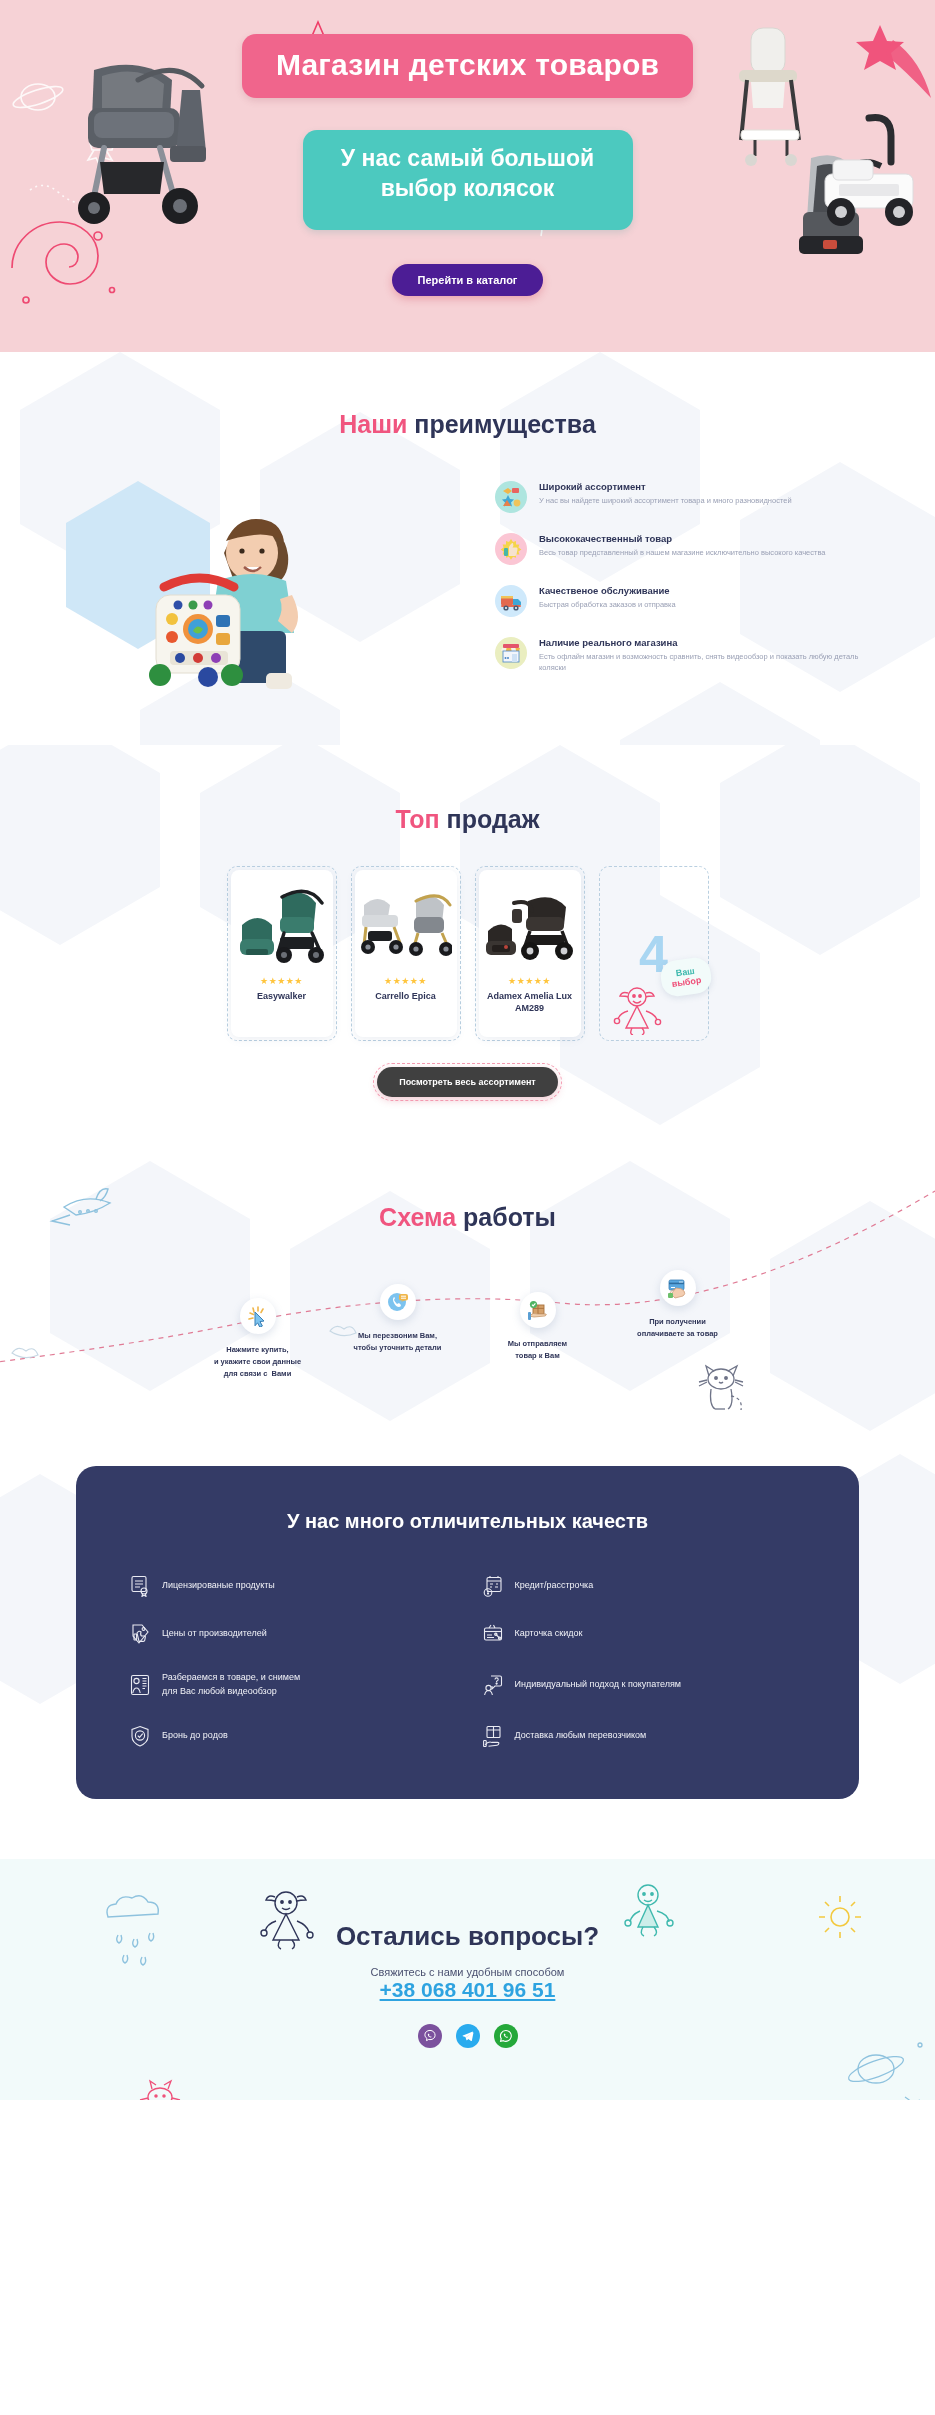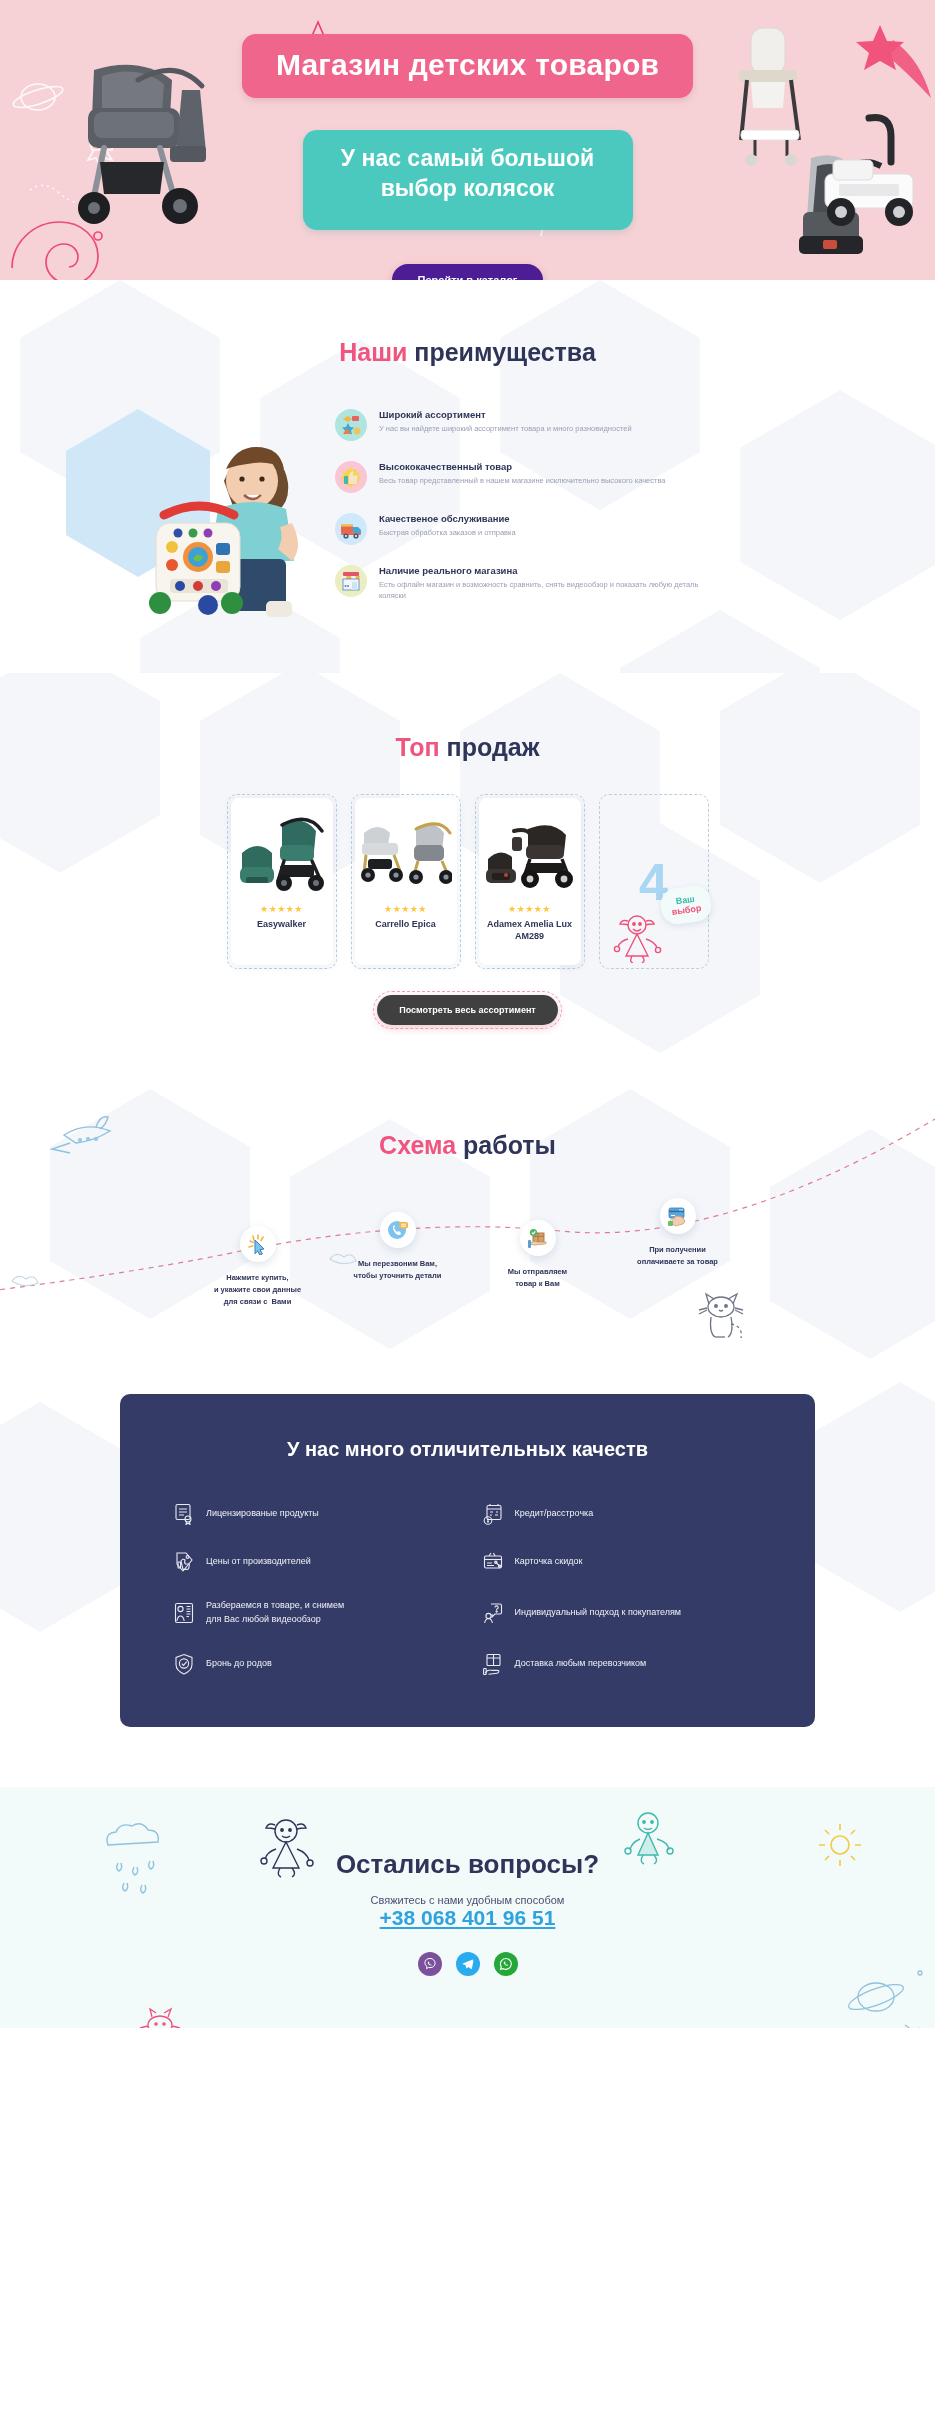--- a/index.html
+++ b/index.html
@@ -8,21 +8,21 @@
     width: 935px;
     font-family: "Liberation Sans", "DejaVu Sans", sans-serif;
     background: #ffffff;
     color: #2f3558;
   }
   .page { width: 935px; position: relative; overflow: hidden; }
 
   
   .hero {
     position: relative;
-    height: 280px;
+    height: 352px;
     background: #f6d2d6;
     overflow: hidden;
   }
   .hero-doodles { position: absolute; inset: 0; pointer-events: none; }
   .hero-inner {
     position: relative;
     height: 100%;
     display: flex;
     flex-direction: column;
     align-items: center;
@@ -81,22 +81,22 @@
   }
   .sec-title .accent { color: #f0557f; }
 
   
   .advantages { padding: 58px 0 40px; }
   .adv-wrap {
     position: relative;
     z-index: 2;
     margin-top: 36px;
     display: flex;
-    justify-content: flex-start;
-    gap: 10px;
+    justify-content: space-between;
+    gap: 0;
     padding: 0 60px;
   }
   .adv-photo {
     width: 265px;
     height: 230px;
     flex: 0 0 265px;
     position: relative;
   }
   .adv-list { flex: 1; max-width: 380px; padding-top: 6px; }
   .adv-item { display: flex; gap: 12px; margin-bottom: 20px; align-items: flex-start; }
@@ -180,22 +180,22 @@
   .step.s1 { padding-top: 28px; }
   .step.s2 { padding-top: 14px; }
   .step.s3 { padding-top: 22px; }
   .step.s4 { padding-top: 0px; }
   .dashline { position: absolute; left: 0; top: 0; width: 935px; height: 200px; z-index: 1; }
 
   
   .qualities-outer { padding: 32px 0 60px; background: #fff; position: relative; }
   .qualities {
     position: relative; z-index: 2;
-    width: 695px; margin: 0 auto;
-    background: #343b66; border-radius: 10px;
+    width: 783px; margin: 0 auto;
+    background: #343b66; border-radius: 20px;
     padding: 44px 54px 52px;
   }
   .q-title { text-align: center; color: #fff; font-size: 20px; font-weight: bold; }
   .q-grid {
     margin-top: 42px;
     display: grid; grid-template-columns: 1fr 1fr;
     column-gap: 30px; row-gap: 26px;
   }
   .q-item { display: flex; align-items: center; gap: 12px; }
   .q-ico { width: 20px; height: 22px; flex: 0 0 20px; }

